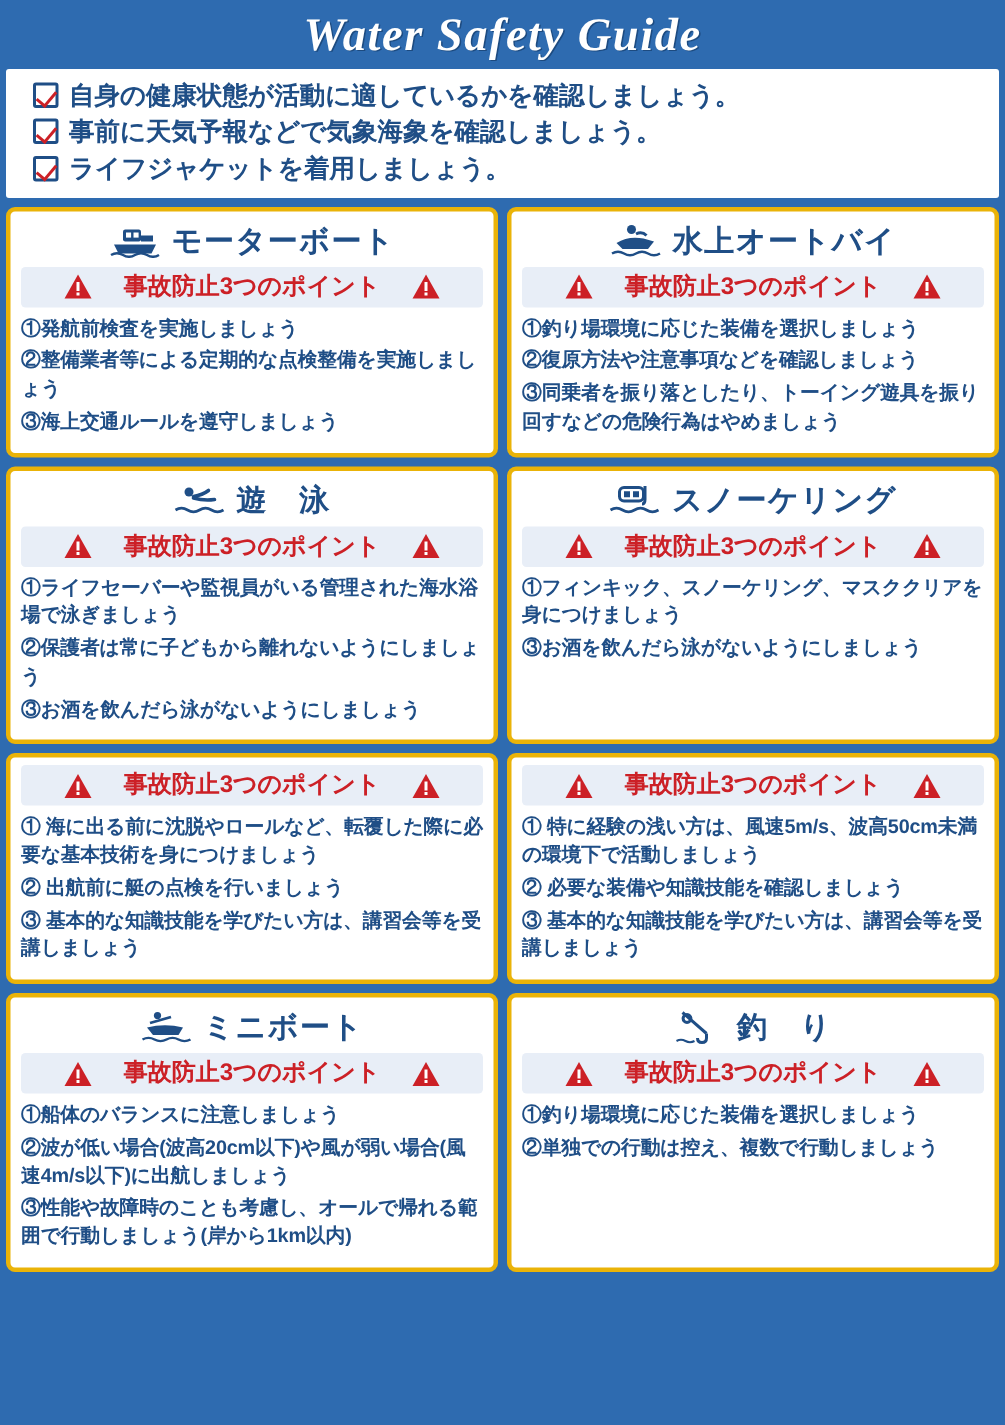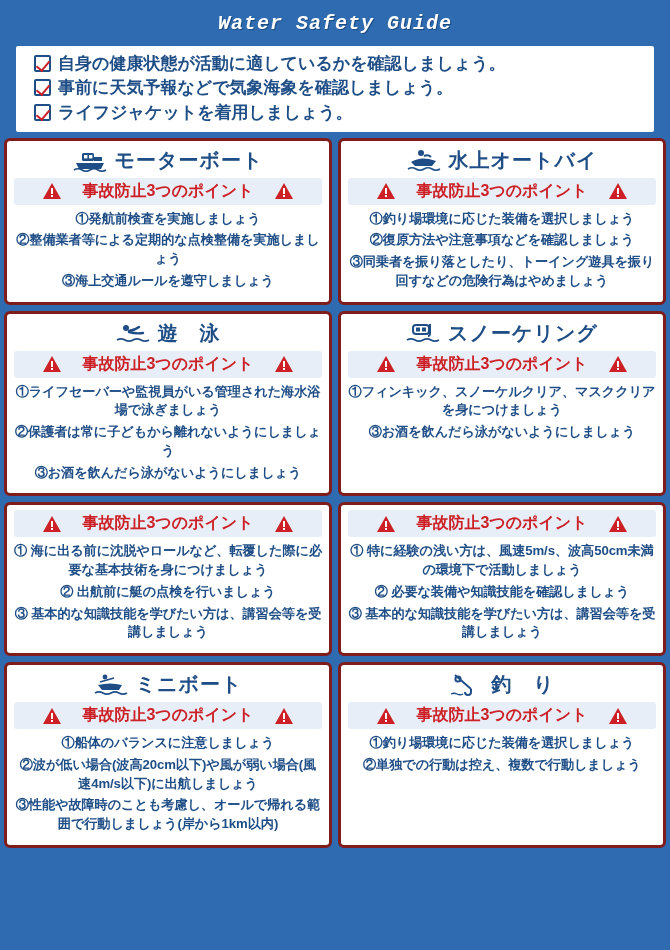--- a/index.html
+++ b/index.html
@@ -19,31 +19,31 @@
     padding: 0;
   }
   
   .title-bar {
     height: 46px;
     display: flex; align-items: center; justify-content: center;
     background: #2e6bb0;
   }
   .title-bar .title {
     color: #ffffff;
-    font-family: Liberation Mono, monospace;
-    font-size: 20px;
+    font-family: Liberation Serif, serif;
+    font-size: 31px;
     font-weight: bold;
     font-style: italic;
     letter-spacing: 1px;
     text-shadow: 1px 1px 0 #1d4b80;
   }
   
   .checklist {
     background: #ffffff;
-    margin: 0 16px;
+    margin: 0 4px;
     padding: 5px 8px 6px 8px;
     border-radius: 2px;
   }
   .check-row {
     display: flex;
     align-items: center;
     margin: 2px 0 3px 10px;
   }
   .check-box {
     width: 17px; height: 17px;
@@ -71,21 +71,21 @@
   }
   
   .grid {
     display: grid;
     grid-template-columns: 1fr 1fr;
     gap: 6px 6px;
     padding: 6px 4px 6px 4px;
   }
   .card {
     background: #ffffff;
-    border: 3px solid #7f1d1d;
+    border: 3px solid #eab308;
     border-radius: 6px;
     padding: 5px 7px 8px 7px;
     display: flex;
     flex-direction: column;
   }
   .card-head {
     display: flex;
     align-items: center;
     justify-content: center;
     gap: 8px;
@@ -130,21 +130,20 @@
     margin: 0; padding: 0;
     list-style: none;
   }
   .points-list li {
     color: #1f4e86;
     font-size: 13.2px;
     line-height: 1.42;
     font-weight: bold;
     margin-bottom: 3px;
     letter-spacing: -0.1px;
-    text-align: center;
   }
 </style>
 </head>
 <body>
 
 <div class="page">
 
   <div class="title-bar">
     <div class="title">Water Safety Guide</div>
   </div>
@@ -300,21 +299,21 @@
         <span class="points-label">事故防止3つのポイント</span>
         <span class="warn">
           <svg width="20" height="18" viewBox="0 0 20 18">
               <path d="M10 1 L19 17 H1 Z" fill="#cc2026"></path>
               <rect x="9" y="6" width="2" height="6" fill="#fff"></rect>
               <rect x="9" y="13" width="2" height="2" fill="#fff"></rect>
             </svg>
         </span>
       </div>
       <ul class="points-list">
-        <li>①フィンキック、スノーケルクリア、マスククリアを身につけましょう</li>
+        <li>①フィンキック、スノーケリング、マスククリアを身につけましょう</li>
         <li>③お酒を飲んだら泳がないようにしましょう</li>
       </ul>
     </div>
 
     <div class="card row3">
       <div class="points-bar">
         <span class="warn">
           <svg width="20" height="18" viewBox="0 0 20 18">
               <path d="M10 1 L19 17 H1 Z" fill="#cc2026"></path>
               <rect x="9" y="6" width="2" height="6" fill="#fff"></rect>

